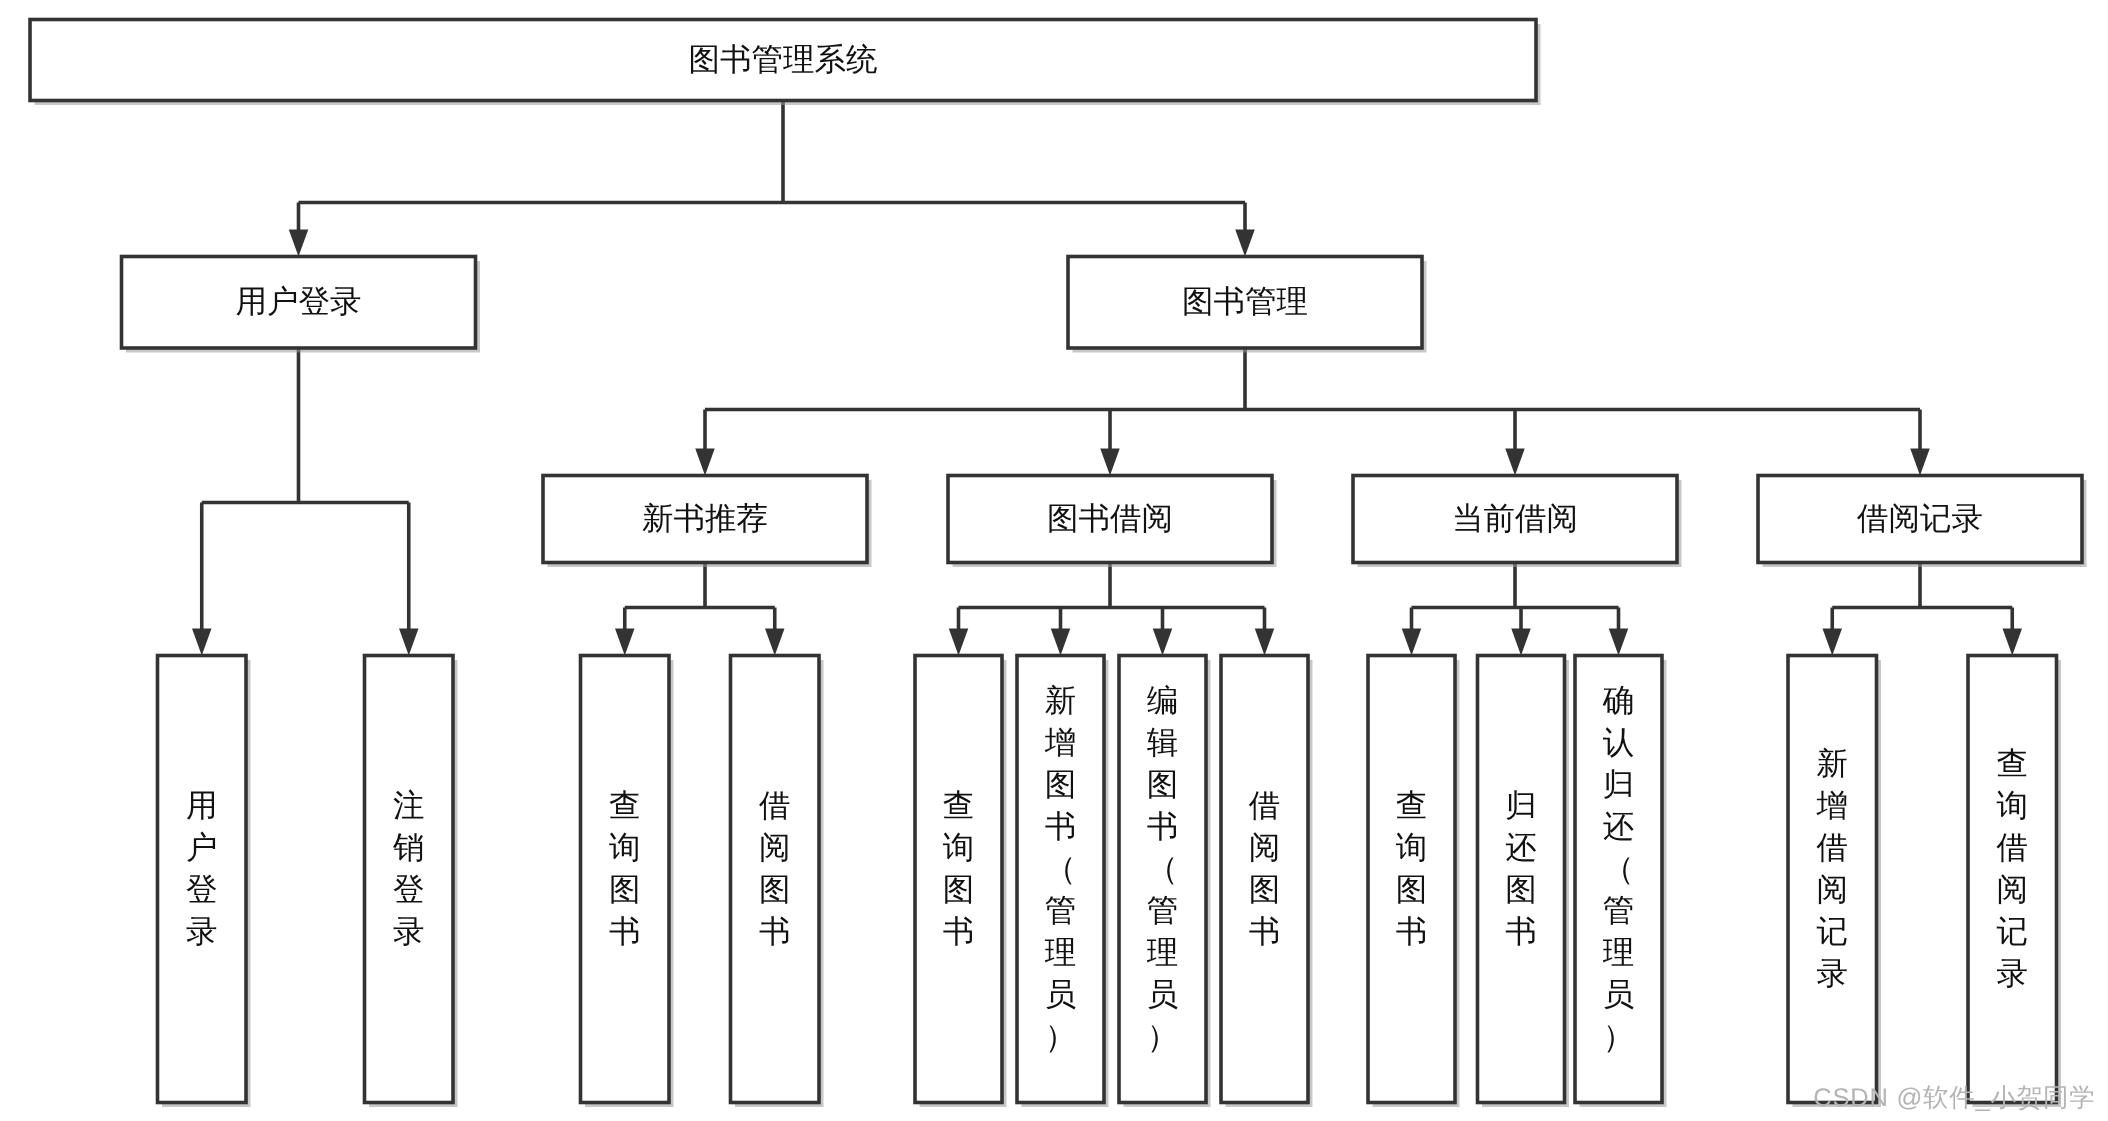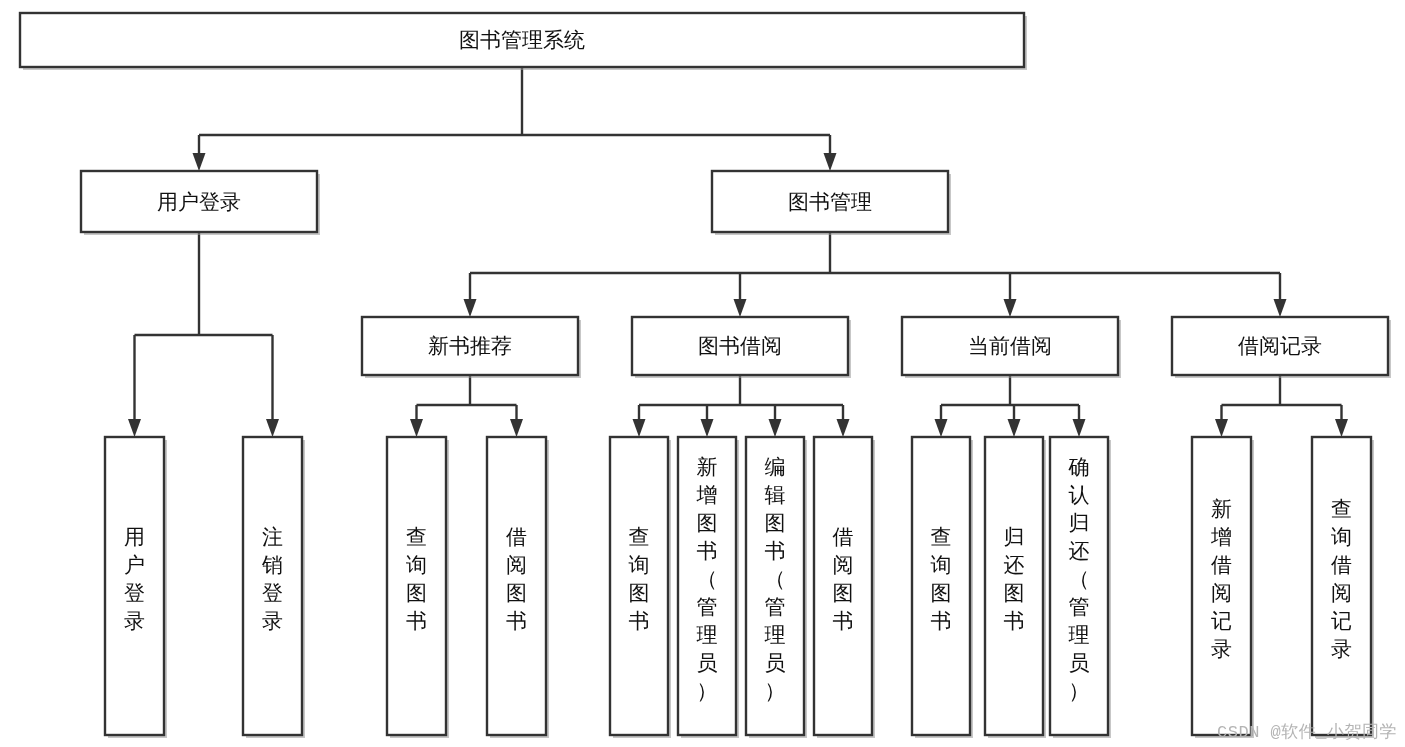--- a/index.html
+++ b/index.html
@@ -59,21 +59,21 @@
   .node-label-vertical {
     fill: #111111;
     font-family: "DejaVu Sans", "Liberation Sans", sans-serif;
     font-size: 21px;
     text-anchor: middle;
   }
   .watermark-text {
     position: absolute;
     right: 8px;
     bottom: 4px;
-    font-family: Liberation Mono, monospace;
+    font-family: Liberation Sans, sans-serif;
     font-size: 17px;
     color: #b4b4b4;
     white-space: nowrap;
     letter-spacing: 0.5px;
     pointer-events: none;
   }
 </style>
 </head>
 <body>
 

